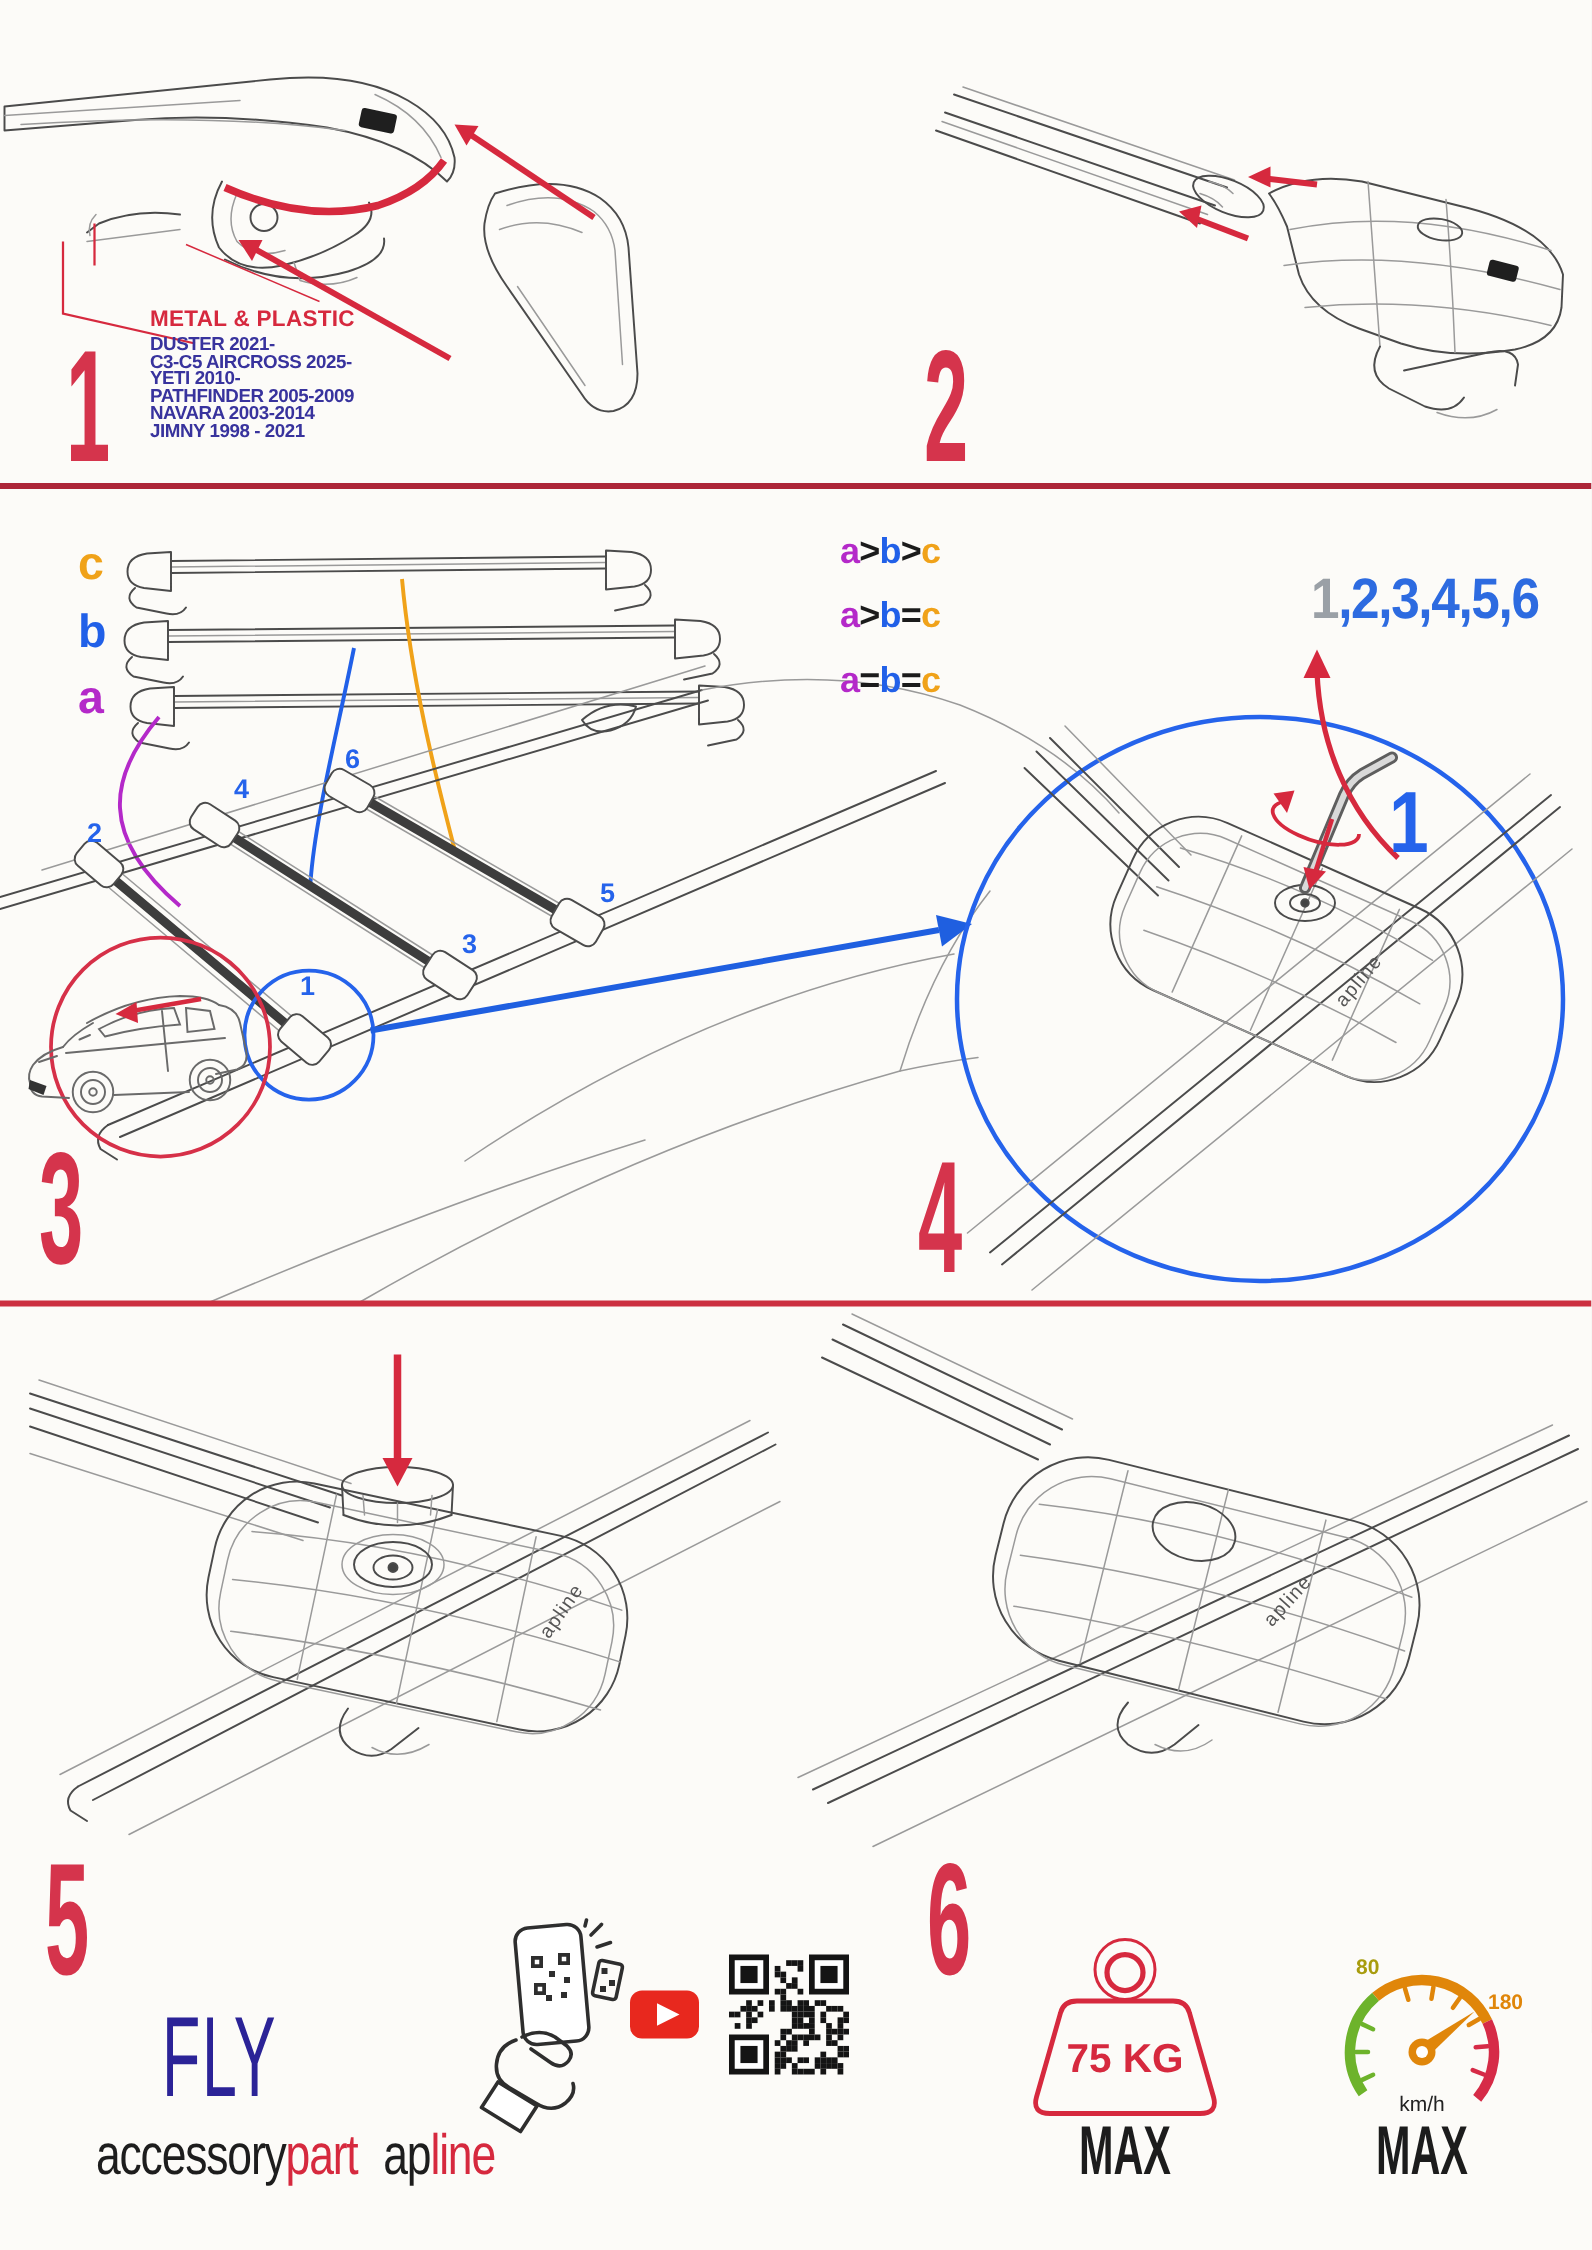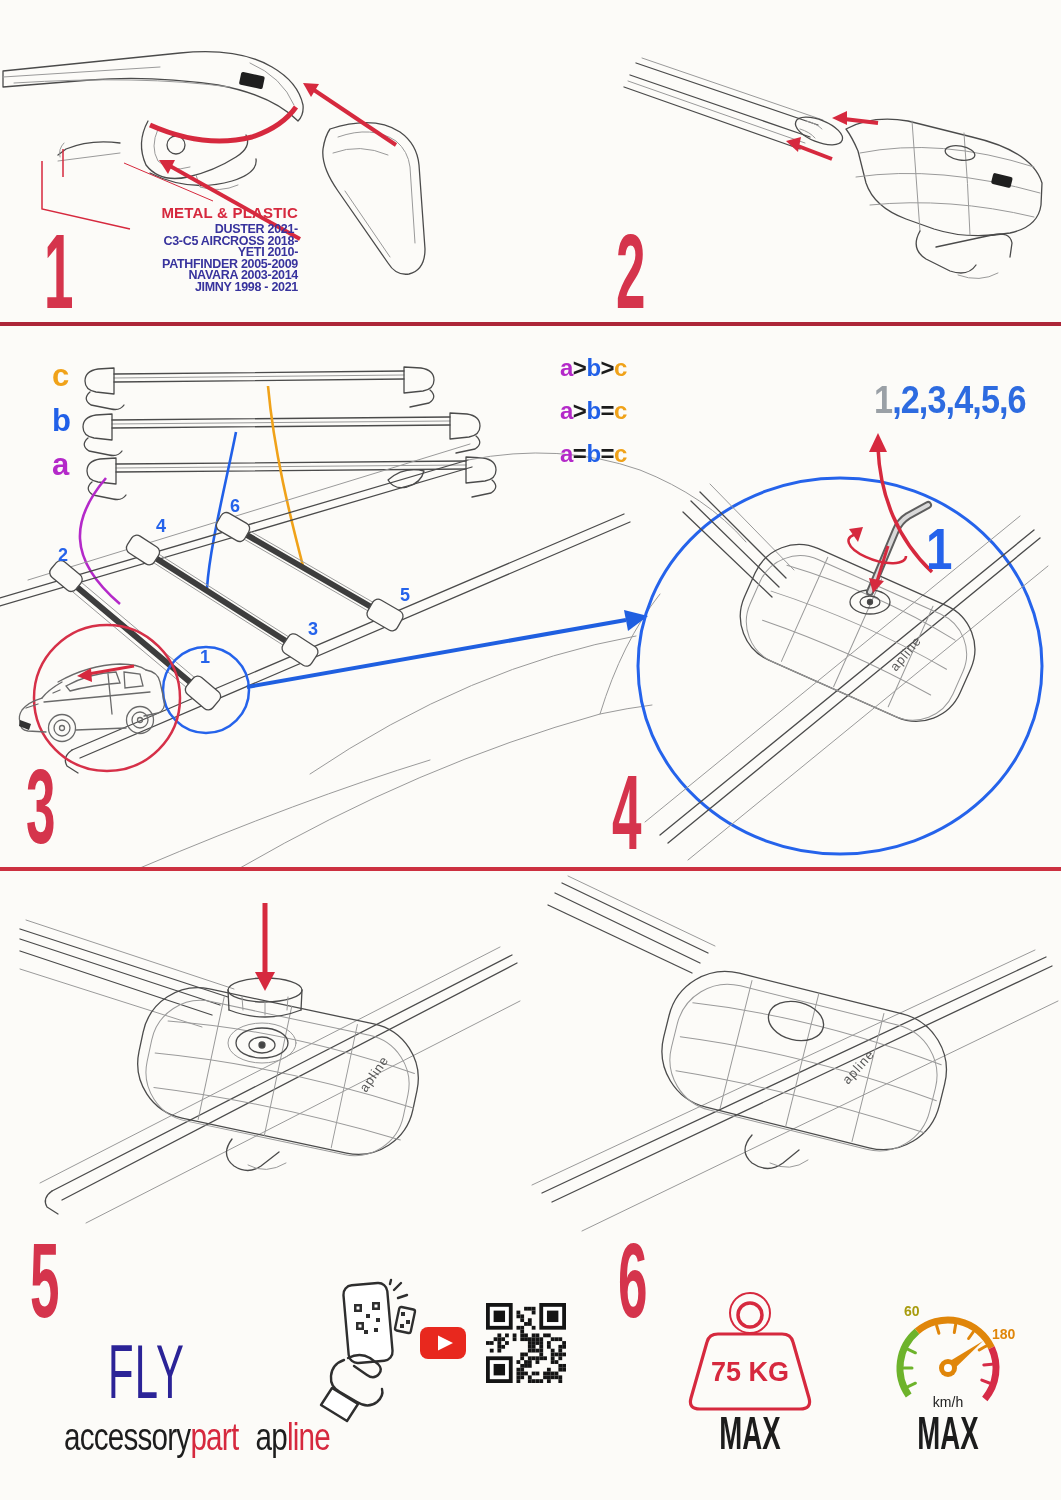--- a/index.html
+++ b/index.html
@@ -2,21 +2,21 @@
 <html><head>
 <meta charset="utf-8">
 <style>
 *{margin:0;padding:0;box-sizing:border-box}
 body{background:#e9e9e9;font-family:"Liberation Sans",sans-serif}
 .page{position:relative;width:1061px;height:1500px;background:#fcfbf8;overflow:hidden;margin:0 auto}
 .abs{position:absolute}
 svg.abs{overflow:visible}
 .num{position:absolute;color:#d5344c;font-weight:700;font-size:106px;line-height:.76;letter-spacing:-3px;transform:scaleX(.5);transform-origin:left top}
 .divider{position:absolute;left:0;width:1061px;height:4px}
-.spec{position:absolute;left:100px;top:204px;width:198px;text-align:right}
+.spec{position:absolute;left:100px;top:204px;width:198px;text-align:left}
 .spec-title{color:#d6293e;font-weight:700;font-size:15px;letter-spacing:.2px;margin-bottom:3px;white-space:nowrap}
 .spec-line{color:#38339d;font-weight:700;font-size:12.5px;line-height:11.6px;letter-spacing:-.3px;white-space:nowrap}
 .bar-letter{position:absolute;font-size:31px;font-weight:700;line-height:1}
 .c-a{color:#b429c9}.c-b{color:#2160e8}.c-c{color:#f0a219}.c-op{color:#1b1b1b}
 .formula{position:absolute;left:560px;font-size:24px;font-weight:700;letter-spacing:-.5px;line-height:1;white-space:nowrap}
 .posnum{position:absolute;color:#2563eb;font-weight:700;font-size:18px;line-height:1}
 .seq{position:absolute;left:874px;top:381px;font-size:38px;font-weight:700;letter-spacing:-1px;line-height:1;transform:scaleX(.9);transform-origin:left top;white-space:nowrap}
 .seq .first{color:#9aa0a6}.seq .rest{color:#2d6be0}
 .callout1{position:absolute;left:926px;top:520px;color:#2563eb;font-size:58px;font-weight:700;line-height:1;transform:scaleX(.82);transform-origin:left top}
 .fly{position:absolute;left:108px;top:1341px;color:#2b2397;font-size:76px;font-weight:400;line-height:.82;letter-spacing:2px;transform:scaleX(.55);transform-origin:left top}
@@ -65,21 +65,21 @@
       <path class="red" stroke-width="4" d="M300,214 L170,141"></path>
       <polygon class="redfill" points="159,135 175,135 168,149"></polygon>
       <path class="red" stroke-width="1.5" d="M63,124 L63,152"></path>
       <path class="red" stroke-width="1.5" d="M42,136 L42,184 L130,204"></path>
       <path class="red" stroke-width="1" d="M124,138 L213,176"></path>
     </g>
   </svg>
   <div class="spec">
     <div class="spec-title">METAL &amp; PLASTIC</div>
     <div class="spec-line">DUSTER 2021-</div>
-    <div class="spec-line">C3-C5 AIRCROSS 2018-</div>
+    <div class="spec-line">C3-C5 AIRCROSS 2025-</div>
     <div class="spec-line">YETI 2010-</div>
     <div class="spec-line">PATHFINDER 2005-2009</div>
     <div class="spec-line">NAVARA 2003-2014</div>
     <div class="spec-line">JIMNY 1998 - 2021</div>
   </div>
   <div class="num" style="left:44px;top:231px">1</div>
 
   <svg class="abs" style="left:620px;top:25px" width="441" height="270" viewBox="0 0 441 270">
     <g class="ln">
       <path d="M16,38 L198,100"></path>
@@ -544,18 +544,18 @@
       <line x1="73.6" y1="28.7" x2="72.3" y2="36.5" stroke="#e0860a"></line>
       <line x1="91.2" y1="36" x2="86.6" y2="42.5" stroke="#e0860a"></line>
       <line x1="104.1" y1="50" x2="97.2" y2="54" stroke="#e0860a"></line>
       <line x1="109.8" y1="68.2" x2="101.8" y2="68.9" stroke="#d62b47"></line>
       <line x1="107.3" y1="87" x2="99.8" y2="84.1" stroke="#d62b47"></line>
     </g>
     <polygon points="63,68 69,76 101,45" fill="#e0860a"></polygon>
     <circle cx="66" cy="72" r="9" fill="#e0860a"></circle>
     <circle cx="66" cy="72" r="4" fill="#fff"></circle>
   </svg>
-  <div class="gauge-lbl" style="left:904px;top:1304px;color:#a89c0e">60</div>
+  <div class="gauge-lbl" style="left:904px;top:1304px;color:#a89c0e">80</div>
   <div class="gauge-lbl" style="left:992px;top:1327px;color:#e0860a">180</div>
   <div class="kmh" style="left:908px;top:1394px">km/h</div>
   <div class="max-label" style="left:888px;top:1410px">MAX</div>
 
 </div>
 
 </body></html>

